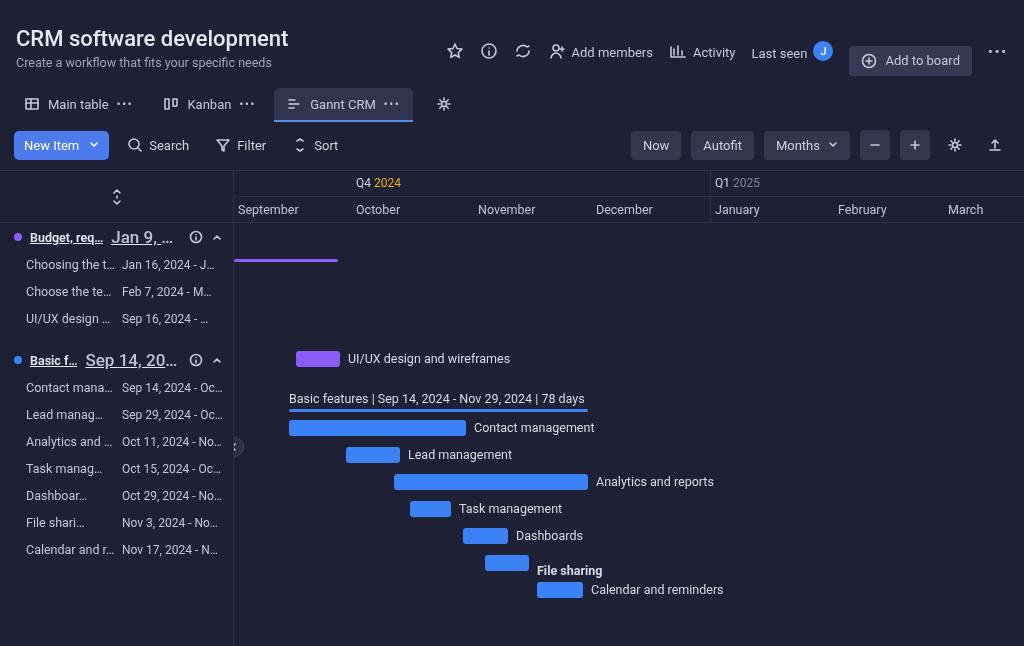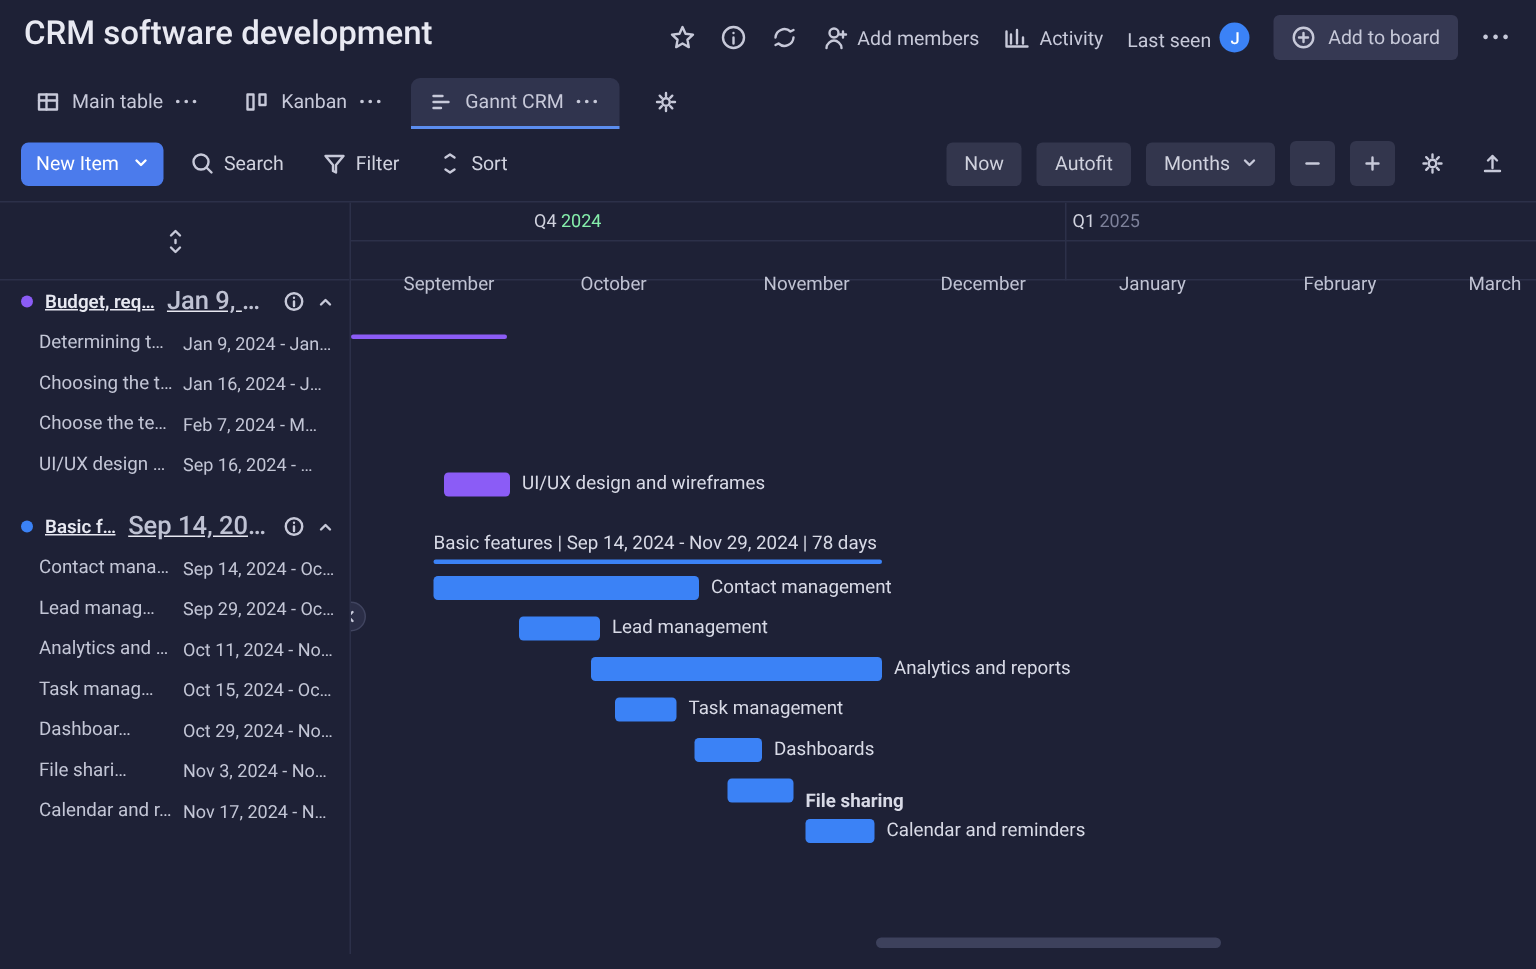--- a/index.html
+++ b/index.html
@@ -2,48 +2,48 @@
 <html><head>
 <meta charset="utf-8">
 <style>
   * { box-sizing: border-box; margin: 0; padding: 0; }
   body {
     width: 1024px; height: 646px; overflow: hidden;
     background: #1e2136; color: #d0d2de;
     font-family: -apple-system, BlinkMacSystemFont, "Segoe UI", Roboto, Helvetica, Arial, sans-serif;
     font-size: 13px; position: relative;
   }
-  .header { padding: 10px 16px 4px 16px; display:flex; align-items:flex-start; justify-content:space-between; }
+  .header { padding: 26px 16px 4px 16px; display:flex; align-items:flex-start; justify-content:space-between; }
   .title-block { display:flex; flex-direction:column; }
   .title-row { display:flex; align-items:center; gap:10px; }
   .title { font-size: 22px; font-weight: 500; color:#e8e9f2; }
   .subtitle { font-size: 12.5px; color:#9fa3b8; margin-top:4px; }
   .header-actions { display:flex; align-items:center; gap:16px; color:#c7c9d9; }
   .hact { display:flex; align-items:flex-end; gap:6px; cursor:pointer; }
   .avatar-circle { width:20px; height:20px; border-radius:50%; background:#3b82f6; color:#fff; display:flex; align-items:center; justify-content:center; font-size:11px; font-weight:500;}
-  .btn-chip { background:#363953; padding:7px 12px; border-radius:4px; display:flex; align-items:center; gap:8px; }
+  .btn-chip { background:#363953; padding:7px 12px; border-radius:4px; display:flex; align-items:flex-start; gap:8px;margin-top:20px; }
   .tabs { display:flex; align-items:center; gap:6px; padding:0 12px; margin-top:8px;}
   .tab { display:flex; align-items:center; gap:8px; padding:8px 12px; color:#c7c9d9; border-radius:6px 6px 0 0; cursor:pointer; }
   .tab.active { background:#30344e; position:relative;align-items:center; }
   .tab.active::after { content:""; position:absolute; left:0; right:0; bottom:-2px; height:2px; background:#5b8def; }
   .dots { letter-spacing:2px; font-weight:bold; }
   .toolbar { display:flex; align-items:center; justify-content:space-between; padding:10px 14px; }
   .tools-left, .tools-right { display:flex; align-items:center; gap:10px; }
   .new-item { background:#4b7bec; color:#fff; padding:7px 10px; border-radius:5px; display:flex; align-items:center; gap:10px; font-size:13px;}
   .tool { display:flex; align-items:center; gap:6px; padding:6px 8px; cursor:pointer; }
   .pill { background:#33364d; padding:7px 12px; border-radius:4px; display:flex; align-items:center; gap:8px; cursor:pointer; font-size:13px;}
   .iconbtn { width:30px; height:30px; display:flex; align-items:center; justify-content:center; border-radius:4px; cursor:pointer; }
   .iconbtn.bg { background:#33364d; }
   .content { display:flex; border-top:1px solid #2c3049; height:502px; position:relative;}
   .leftpanel { width:234px; border-right:1px solid #2c3049; position:relative; overflow:hidden;}
   .ganttpanel { flex:1; position:relative; overflow:hidden; }
   .qrow { height:26px; display:flex; border-bottom:1px solid #2c3049; color:#8e92a8; font-size:12px; }
   .qcell { position: absolute; top:0; padding-top:5px;}
   .mrow { height:26px; display:flex; border-bottom:1px solid #2c3049; color:#c0c3d3; font-size:12.5px; position:relative;}
-  .mcell { position:absolute; top:16px; padding-top:5px;margin-left:31px; }
+  .mcell { position:absolute; top:0; padding-top:5px; }
   .groups { position:relative; }
   .left-head { height:52px; border-bottom:1px solid #2c3049; display:flex; align-items:center; justify-content:center; }
   .grp-row { height:28px; display:flex; align-items:center; gap:8px; padding:0 10px 0 14px; font-size:12.5px;text-decoration:underline; }
   .grp-header { font-weight:600; color:#e7e8f1; }
   .grp-dot { width:8px; height:8px; border-radius:50%; flex-shrink:0;}
   .grp-name { flex:0 0 auto; max-width: 82px; overflow:hidden; text-overflow:ellipsis; white-space:nowrap; }
   .grp-date { flex:1; overflow:hidden; text-overflow:ellipsis; white-space:nowrap; color:#bfc2d3; font-size:17px; font-weight: 500;}
   .task-row { height:27px; display:flex; align-items:center; gap:6px; padding-left:26px; padding-right:10px; font-size:12.5px; color:#c3c6d6;}
   .task-name { flex:0 0 90px; overflow:hidden; text-overflow:ellipsis; white-space:nowrap; }
   .task-date { flex:1; overflow:hidden; text-overflow:ellipsis; white-space:nowrap; font-size:12px; }
@@ -58,20 +58,21 @@
   .scrollbar { position:absolute; bottom:4px; left:350px; width:230px; height:7px; background:#3d415c; border-radius:4px; }
 </style>
 </head>
 <body>
 
 <div class="header">
   <div class="title-block">
     <div class="title-row">
       <div class="title">CRM software development</div>
     </div>
+    <div class="subtitle">Create a workflow that fits your specific needs</div>
   </div>
   <div class="header-actions">
     <span class="hact">
         <svg width="18" height="18">
           <path d="M9 2l2 4.5 5 .6-3.7 3.4.9 4.9L9 13l-4.2 2.4.9-4.9L2 7.1l5-.6z"></path>
         </svg>
       </span>
     <span class="hact">
         <svg width="18" height="18">
           <circle cx="9" cy="9" r="7"></circle>
@@ -225,24 +226,20 @@
     <span class="grp-date">Jan 9, 20…</span>
     <svg width="14" height="14">
             <circle cx="7" cy="7" r="5.5"></circle>
             <path d="M7 4.5h0M7 7v3"></path>
           </svg>
     <svg width="12" height="12">
             <path d="M3 8l3-3 3 3"></path>
           </svg>
   </div>
         <div class="task-row">
-      <span class="task-name">Determining th…</span>
-      <span class="task-date">Jan 9, 2024 - Jan…</span>
-        </div>
-        <div class="task-row">
       <span class="task-name">Choosing the ty…</span>
       <span class="task-date">Jan 16, 2024 - J…</span>
         </div>
         <div class="task-row">
       <span class="task-name">Choose the tech…</span>
       <span class="task-date">Feb 7, 2024 - M…</span>
         </div>
         <div class="task-row">
       <span class="task-name">UI/UX design an…</span>
       <span class="task-date">Sep 16, 2024 - …</span>
@@ -294,21 +291,21 @@
 
   <div class="ganttpanel">
     <div class="collapse-btn">
       <svg width="10" height="10">
           <path d="M6 2L3 5l3 3"></path>
         </svg>
     </div>
 
     <div class="qrow" style="position:relative">
       <span class="qcell" style="left:122px">
-        <span style="color:#d0d2de">Q4</span> <span style="color:#86efac">2024</span>
+        <span style="color:#d0d2de">Q4</span> <span style="color:#eab308">2024</span>
       </span>
       <span class="qcell" style="left:481px">
         <span style="color:#d0d2de">Q1</span> <span style="color:#7d819a">2025</span>
       </span>
     </div>
 
     <div class="mrow">
       <span class="mcell" style="left:4px">September</span>
       <span class="mcell" style="left:122px">October</span>
       <span class="mcell" style="left:244px">November</span>

